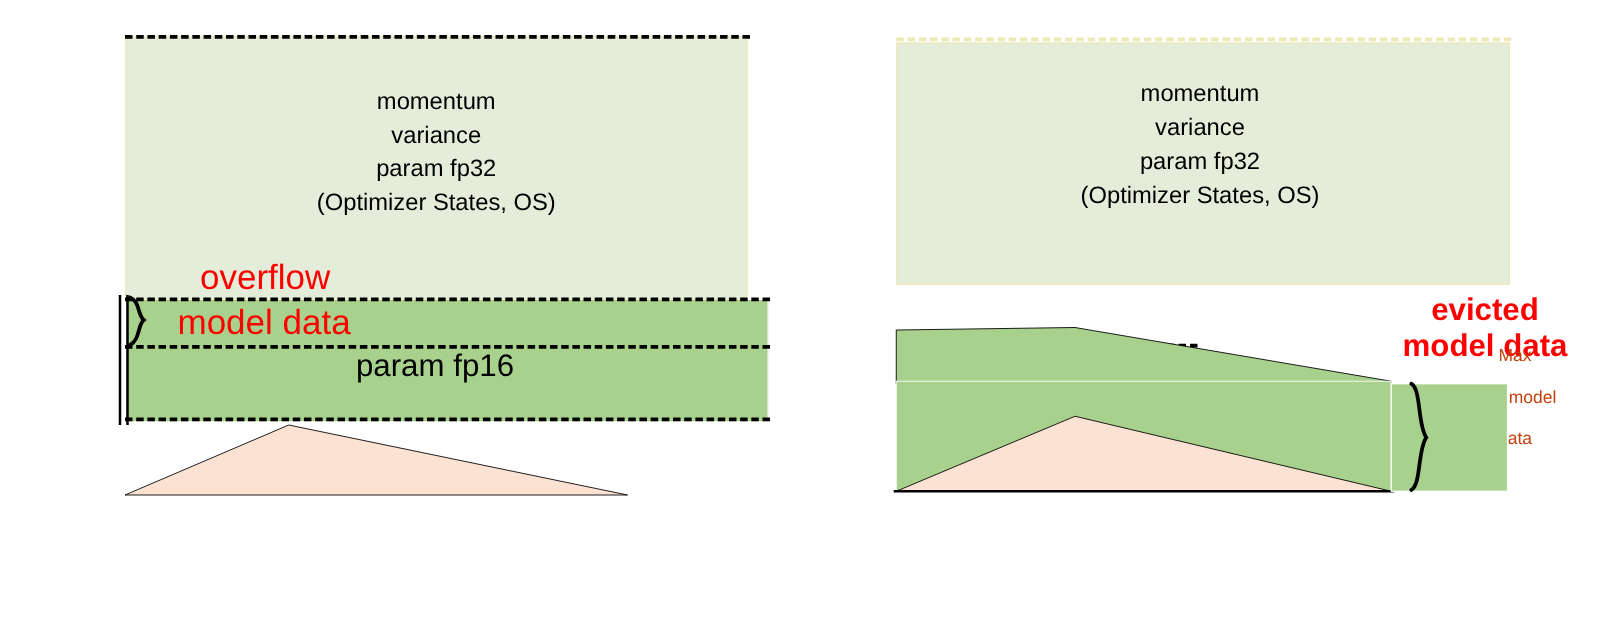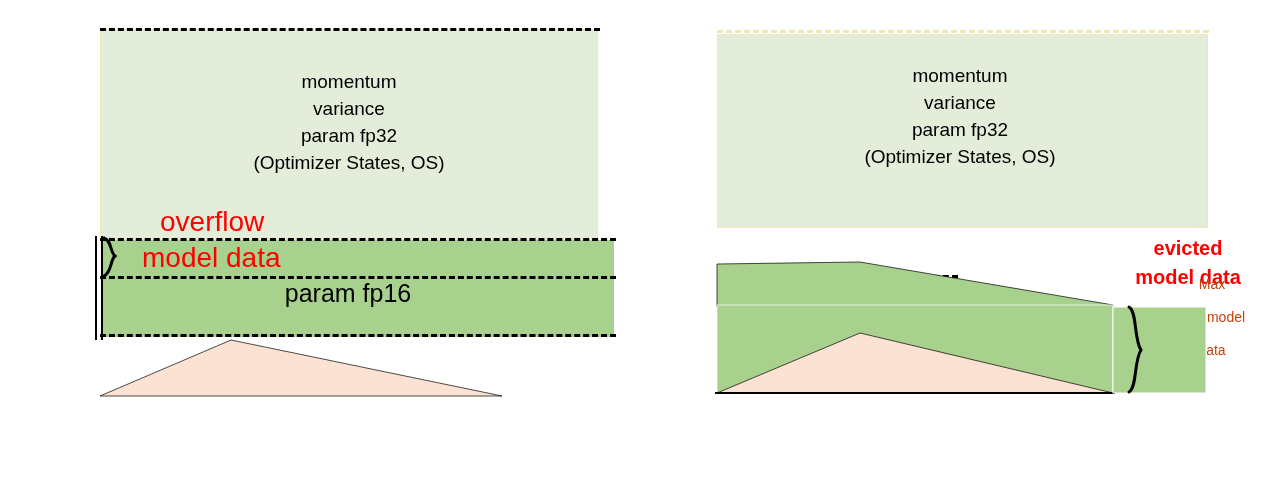--- a/index.html
+++ b/index.html
@@ -131,21 +131,21 @@
       <div>param fp32</div>
       <div>(Optimizer States, OS)</div>
     </div>
 
     <div class="dashed-h" style="left:163px; top:275px; width:135px;"></div>
 
     <div class="dashed-h" style="left:58px; top:332px; width:400px;"></div>
 
     <div class="txt center" style="left:286px; top:371px;">Non-model data</div>
 
-    <div class="stack red-bold" style="left:528px; top:234px; font-size:20px; line-height:29px; color:#FF0000;">
+    <div class="stack red-bold" style="left:528px; top:234px; font-size:25px; line-height:29px; color:#FF0000;">
       <div>evicted</div>
       <div>model data</div>
     </div>
 
     <div class="stack" style="left:552px; top:268px; font-size:14px; line-height:33px; color:#c2410c;">
       <div>Max</div>
       <div>non-model</div>
       <div>data</div>
     </div>
   </div>

